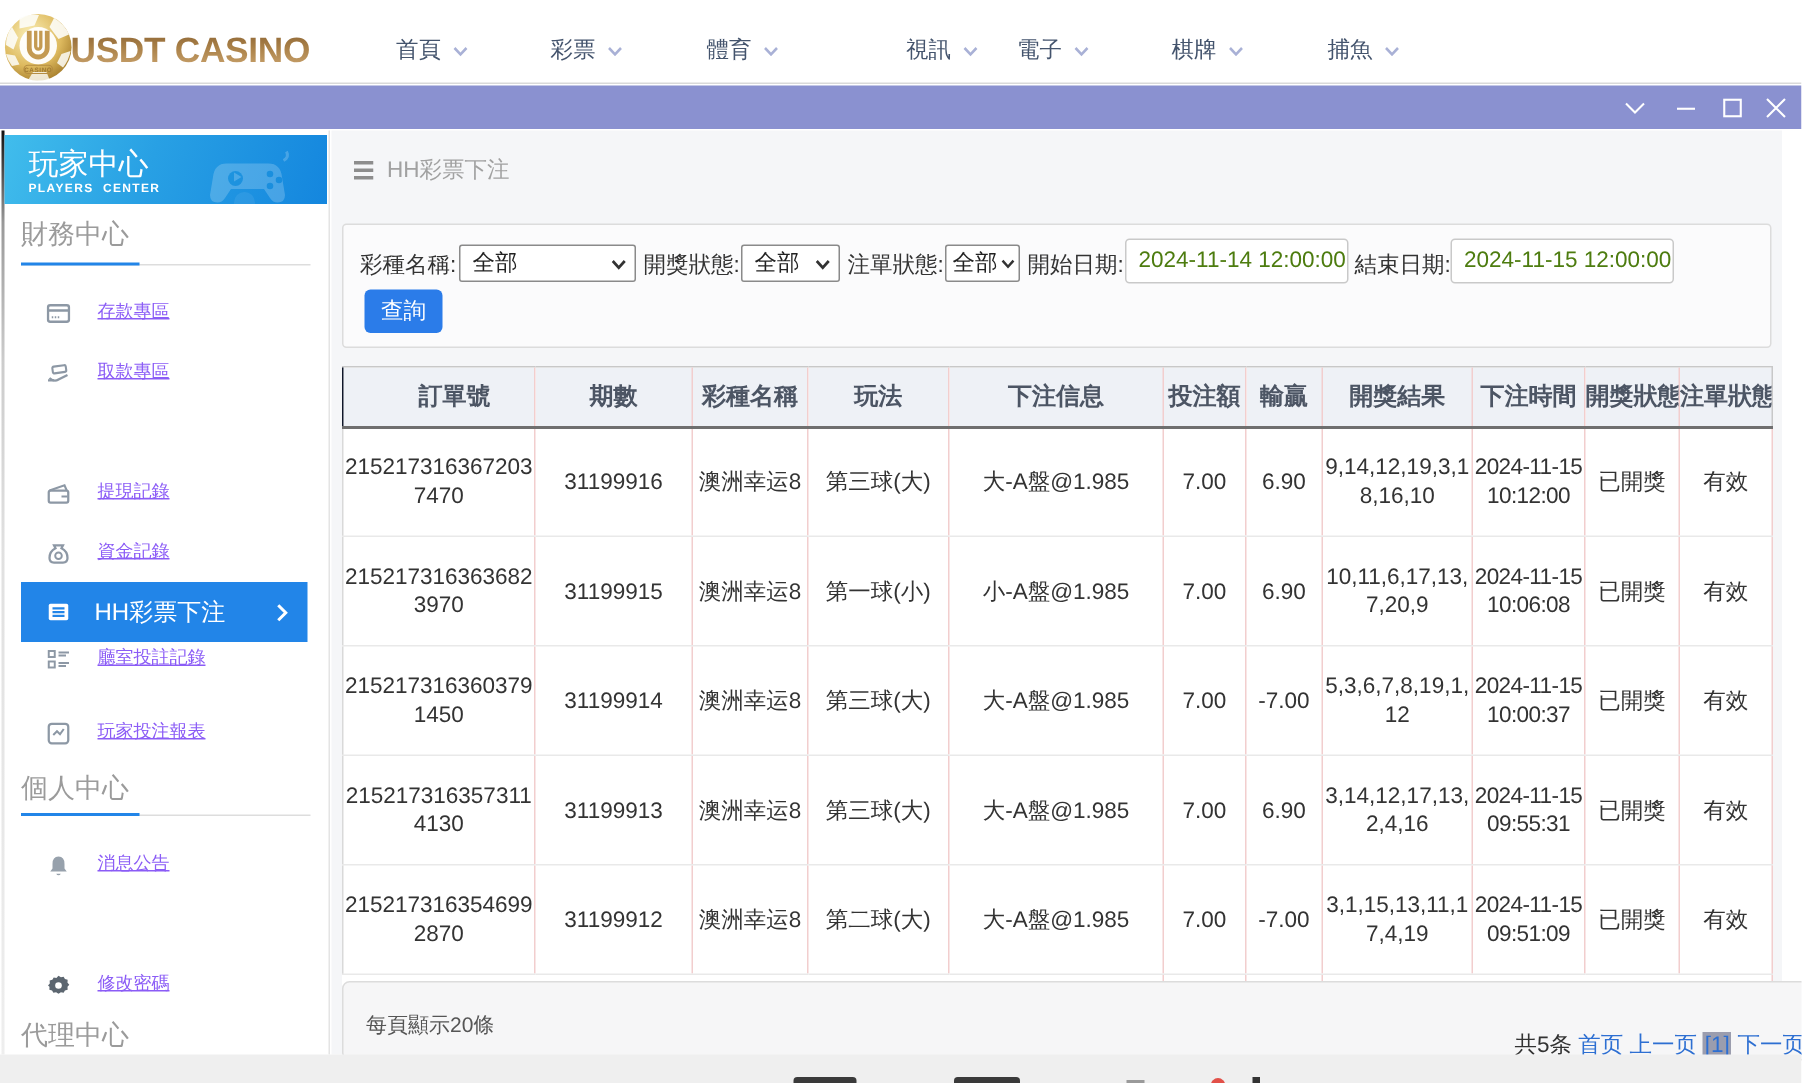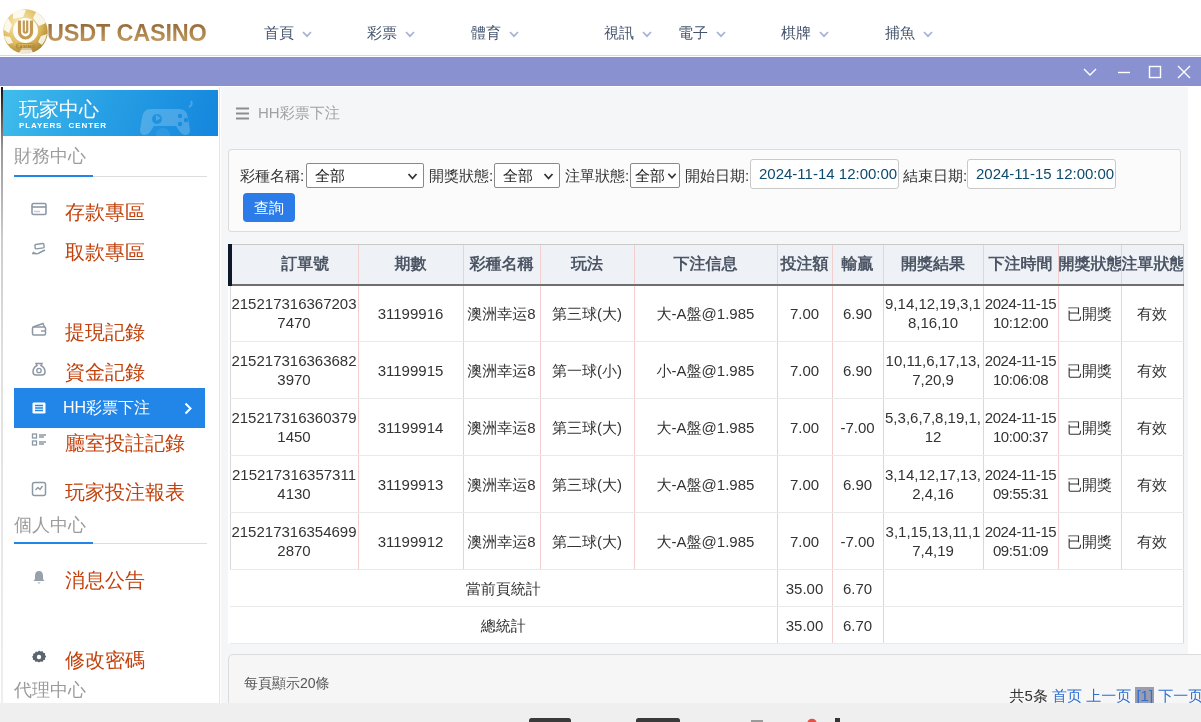--- a/index.html
+++ b/index.html
@@ -22,49 +22,49 @@
 #side { position:absolute; left:0; top:87px; width:220px; height:616px; background:#fff; border-right:1px solid #e4e4e4; }
 #sidestripe { position:absolute; left:1px; top:87px; width:2px; height:616px; background:linear-gradient(180deg,#111 0%,#999 10%,#ccc 25%,#e0e0e0 45%,#eee 100%); }
 #sidehead { position:absolute; left:3px; top:90px; width:215px; height:46px; background:linear-gradient(110deg,#41bdec 0%,#28a0e4 45%,#1486de 100%); overflow:hidden; }
 #sidehead .t1 { position:absolute; left:16px; top:6px; font-size:20px; color:#fff; }
 #sidehead .t2 { position:absolute; left:16px; top:31px; font-size:8px; font-weight:bold; color:#fff; letter-spacing:0.9px; }
 .sect { position:absolute; left:14px; font-size:18px; color:#9b9b9b; }
 .sectline { position:absolute; left:14px; width:193px; height:1px; background:#ddd; }
 .sectline i { position:absolute; left:0; top:-1px; width:79px; height:2px; background:#2285e8; display:block; }
 .mi { position:absolute; left:0; width:220px; height:40px; }
 .mi .ic { position:absolute; left:31px; top:12px; width:16px; height:16px; }
-.mi .tx { position:absolute; left:65px; top:10px; font-size:20px; color:#c2410c; }
+.mi .tx { position:absolute; left:65px; top:10px; font-size:12px; color:#8b5cf6;text-decoration:underline; }
 #misel { position:absolute; left:14px; top:388px; width:191px; height:40px; background:#2285e8; }
 #misel .ic { position:absolute; left:17px; top:12px; width:16px; height:16px; }
 #misel .tx { position:absolute; left:49px; top:10px; font-size:16px; color:#fff; }
 #misel .ar { position:absolute; right:13px; top:14px; }
 
 
 #main { position:absolute; left:221px; top:87px; width:967px; height:616px; background:#f5f6f8; }
 #mtitle { position:absolute; left:15px; top:17px; font-size:15px; color:#a1a1a1; }
 #mtitle .burger { display:inline-block; vertical-align:-2px; margin-right:9px; }
 
 #fpanel { position:absolute; left:7px; top:62px; width:953px; height:83px; background:#fbfbfc; border:1px solid #dcdcdc; border-radius:3px; }
 #fpanel .lab { position:absolute; top:17px; font-size:15px; color:#333; }
 #fpanel .sel { position:absolute; top:13px; height:25px; font-size:15px; color:#222; border:1px solid #8a8a8a; border-radius:2px; background:#fff; padding-left:8px; line-height:23px; }
 #fpanel .sel svg { position:absolute; right:5px; top:7px; }
-#fpanel .inp { position:absolute; top:9px; height:30px; white-space:nowrap; font-size:15px; color:#0c4a6e; border:1px solid #c9c9c9; border-radius:3px; background:#fff; padding-left:8px; line-height:28px; }
+#fpanel .inp { position:absolute; top:9px; height:30px; white-space:nowrap; font-size:15px; color:#4d7c0f; border:1px solid #c9c9c9; border-radius:3px; background:#fff; padding-left:8px; line-height:28px; }
 #qbtn { position:absolute; left:14px; top:43px; width:52px; height:29px; background:#2b7ce9; border-radius:4px; color:#fff; font-size:15px; text-align:center; line-height:29px; }
 
 
 #tbl { position:absolute; left:7px; top:157px; width:953px; border-collapse:collapse; table-layout:fixed; background:#fff; }
 #tbl th { background:#eef1f6; font-size:16px; font-weight:bold; color:#4c5564; height:40px; white-space:nowrap; padding:0; overflow:hidden; border-left:1px solid #f2cece; border-top:1px solid #c8c8c8; }
-#tbl th:first-child { border-left:4px solid #0f172a;padding-left:21px; }
+#tbl th:first-child { border-left:1px solid #0f172a;padding-left:21px; }
 #tbl th:last-child { border-right:1px solid #c8c8c8; }
 #tbl tr.hd { border-bottom:2px solid #6f6f6f; }
 #tbl td { font-size:15px; color:#333; text-align:center; border-left:1px solid #f2cece; border-bottom:1px solid #e9e9e9; padding:0; word-break:break-all; line-height:19px; }
 #tbl td.dt { word-break:normal; letter-spacing:-0.4px; }
 #tbl td:first-child { border-left:1px solid #d9d9d9; }
 #tbl td:last-child { border-right:1px solid #f2cece; }
-#tbl tr.dr { height:57px; }
+#tbl tr.dr { height:73px; }
 #tbl tr.st { height:37px; }
 #tbl tr.st td.nb { border-left:none; }
 #tbl tr.st td.lb { border-left:1px solid #f2cece; }
 
 
 #pgn { position:absolute; left:7px; top:567px; width:1111px; height:53px; background:#f6f6f7; border:1px solid #dcdcdc; border-radius:5px; }
 #pgn .lft { position:absolute; left:15px; top:20px; font-size:14px; color:#555; }
 #pgn .rgt { position:absolute; right:25px; top:32px; font-size:15px; color:#333;text-align:center; }
 #pgn .rgt a { color:#2d6fd2; text-decoration:none; }
 #pgn .cur { display:inline-block; background:#9b9dae; color:#2d6fd2; padding:0 1px; }

